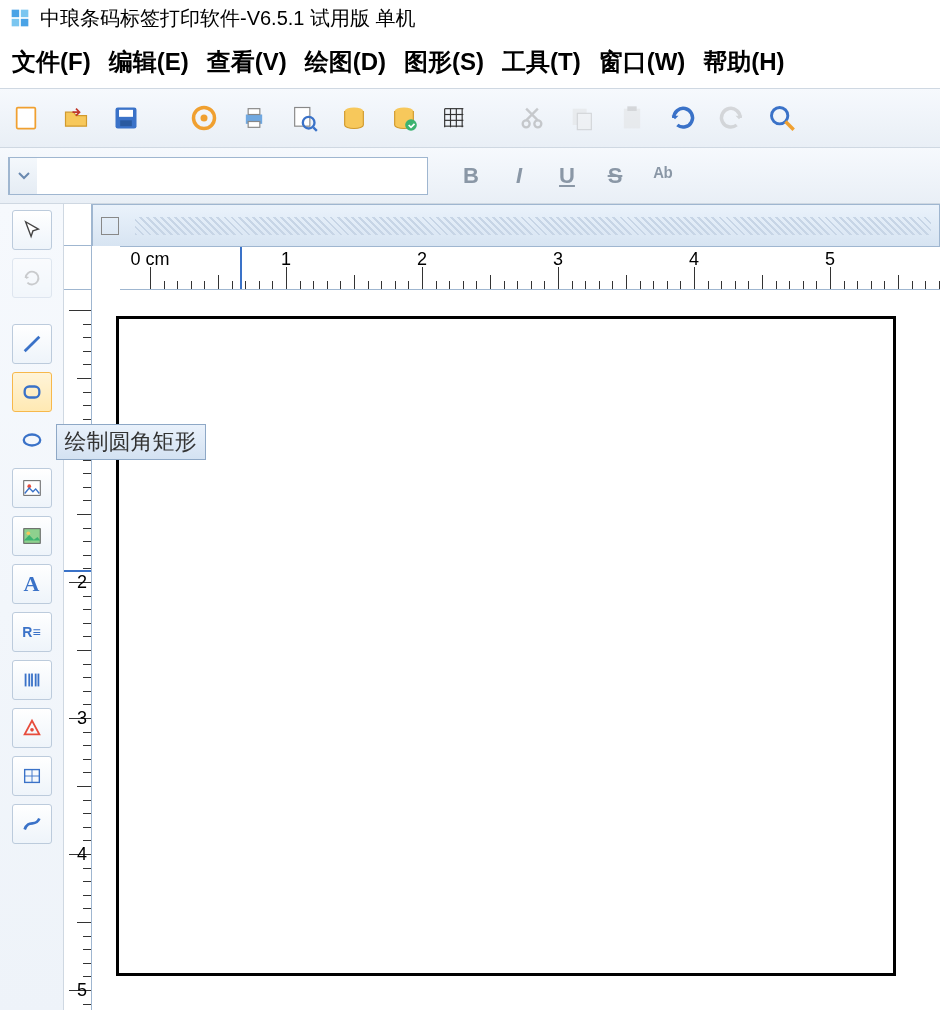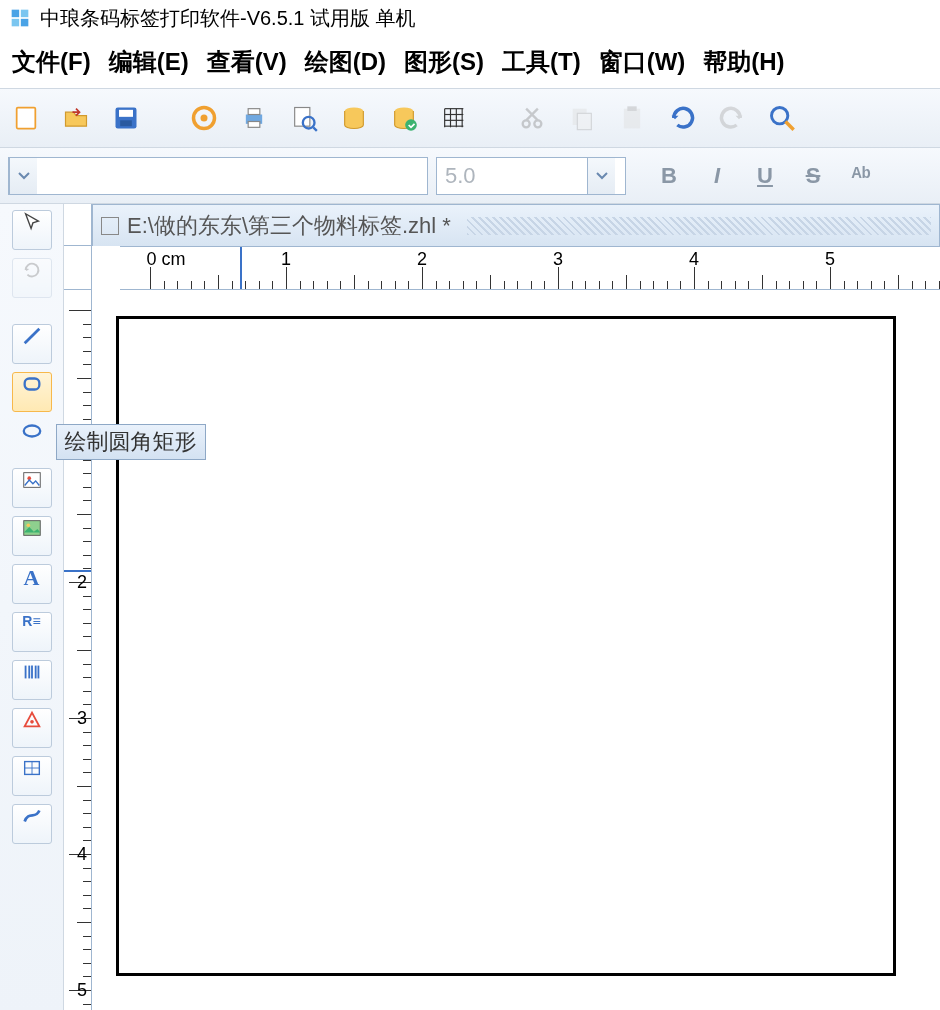--- a/index.html
+++ b/index.html
@@ -93,21 +93,21 @@
   flex-direction: column;
   align-items: center;
   padding-top: 6px;
   gap: 8px;
 }
 .side-btn {
   width: 40px; height: 40px;
   border: 1px solid #bccbdc;
   border-radius: 3px;
   background: linear-gradient(#ffffff,#eef4fa);
-  display:flex; justify-content:center;
+  display:flex; align-items:center; justify-content:center;
   position: relative;
 }
 .side-btn.active {
   border-color: #f7b84b;
   background: linear-gradient(#fff4d8,#ffe9b3);
 }
 .side-btn.hole { border:none; background:transparent; }
 
 .tooltip {
   position:absolute;
@@ -330,28 +330,20 @@
 </div>
 
 <div class="toolbar2">
   <div class="combo" style="width:420px">
     <div class="dropbtn">
         <svg width="12" height="8">
           <path d="M1 1l5 5 5-5" stroke="#6a89b0" stroke-width="2" fill="none"></path>
         </svg>
       </div>
   </div>
-  <div class="combo" style="width:190px">
-    <input disabled="" style="width: 150px;" value="5.0">
-    <div class="dropbtn">
-        <svg width="12" height="8">
-          <path d="M1 1l5 5 5-5" stroke="#6a89b0" stroke-width="2" fill="none"></path>
-        </svg>
-      </div>
-  </div>
   <div class="fmt-group">
     <span>B</span>
     <span style="font-style:italic">I</span>
     <span style="text-decoration:underline">U</span>
     <span style="text-decoration:line-through">S</span>
     <span>ᴬᵇ</span>
   </div>
 </div>
 
 <div class="workarea">
@@ -434,29 +426,28 @@
           <path d="M4 18c4-12 12-2 16-12" fill="none" stroke="#3a72c8" stroke-width="3"></path>
         </svg>
       </div>
   </div>
 
   <div class="doc-panel">
     <div style="display:flex">
       <div style="width:28px;height:42px;border-right:1px solid #9fb6d0;border-bottom:1px solid #9fb6d0"></div>
       <div class="doc-tab" style="flex:1">
         <span class="tabicon"></span>
-        <span>E:\做的东东\第三个物料标签.zhl *</span>
         <span class="dots"></span>
       </div>
     </div>
 
     <div style="display:flex">
       <div style="width:28px;height:44px;border-right:1px solid #9fb6d0;border-bottom:1px solid #9fb6d0"></div>
       <div class="ruler-h" id="rulerH" style="flex:1">
-        <span class="num" style="left:46px">0 cm</span>
+        <span class="num" style="left:30px">0 cm</span>
         <div class="marker" style="left:120px"></div>
       <div class="tick big" style="left: 30px;"></div>
           <div class="tick small" style="left: 43.6px;"></div>
           <div class="tick small" style="left: 57.2px;"></div>
           <div class="tick small" style="left: 70.8px;"></div>
           <div class="tick small" style="left: 84.4px;"></div>
           <div class="tick med" style="left: 98px;"></div>
           <div class="tick small" style="left: 111.6px;"></div>
           <div class="tick small" style="left: 125.2px;"></div>
           <div class="tick small" style="left: 138.8px;"></div>

